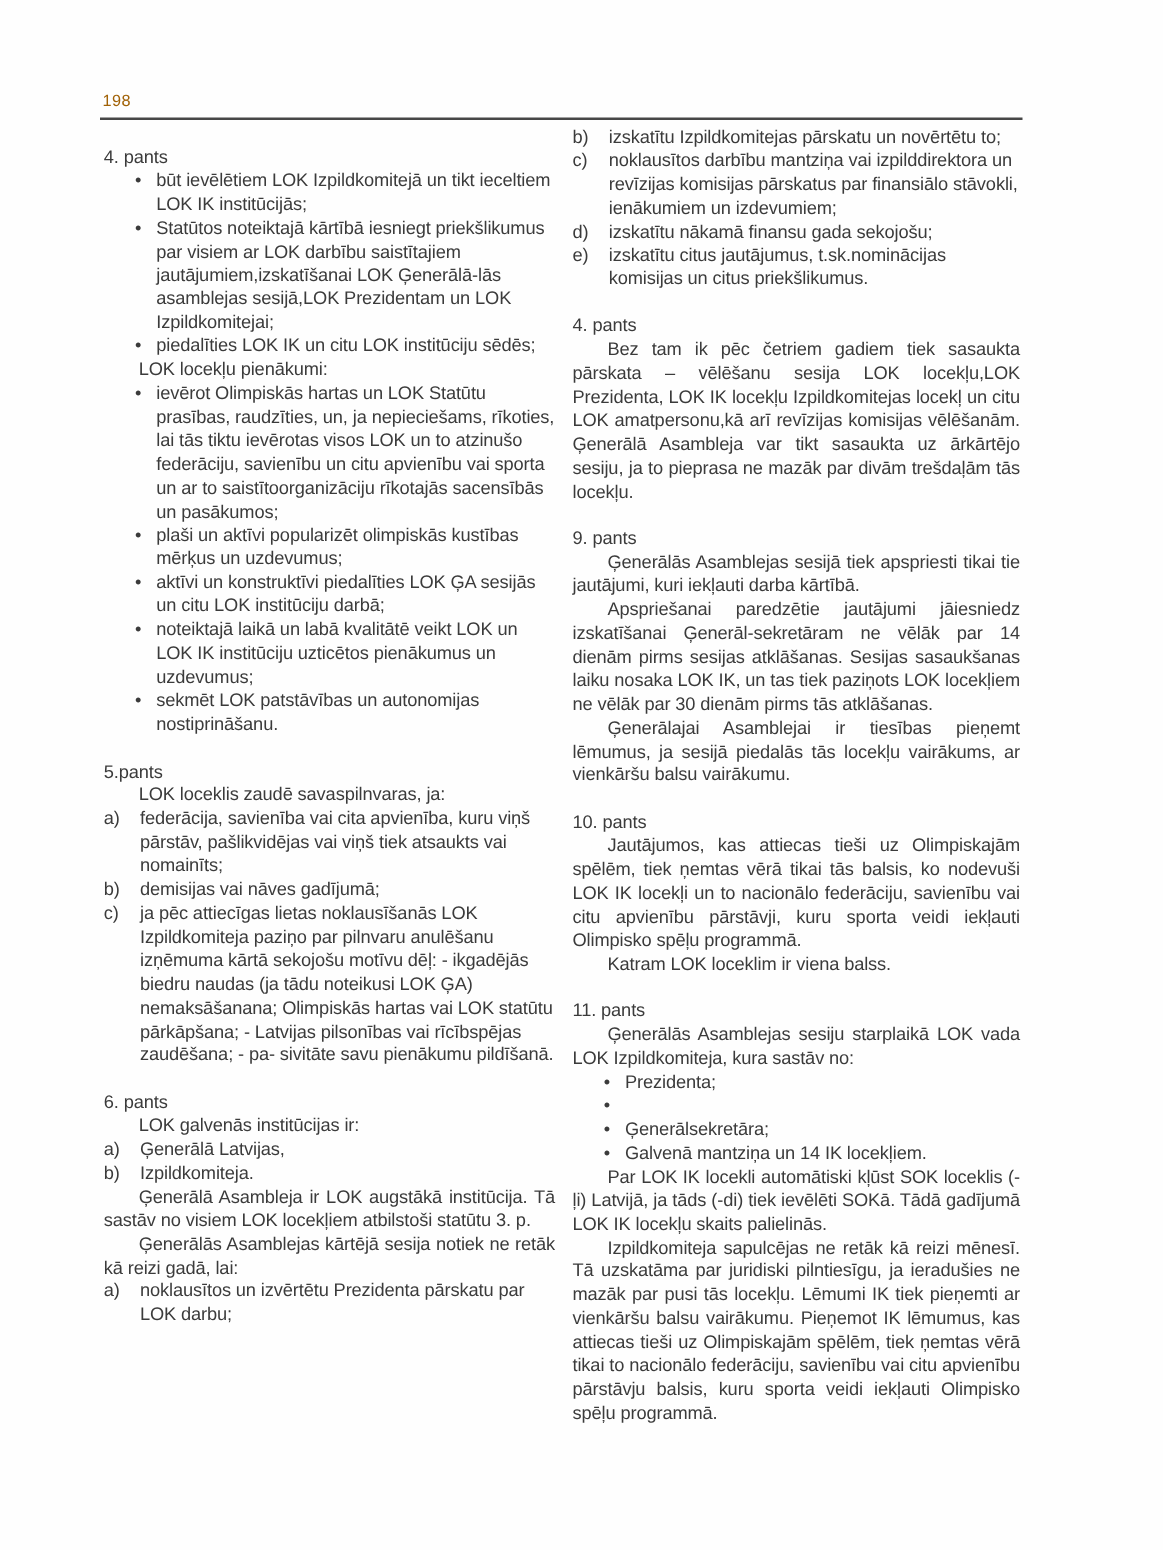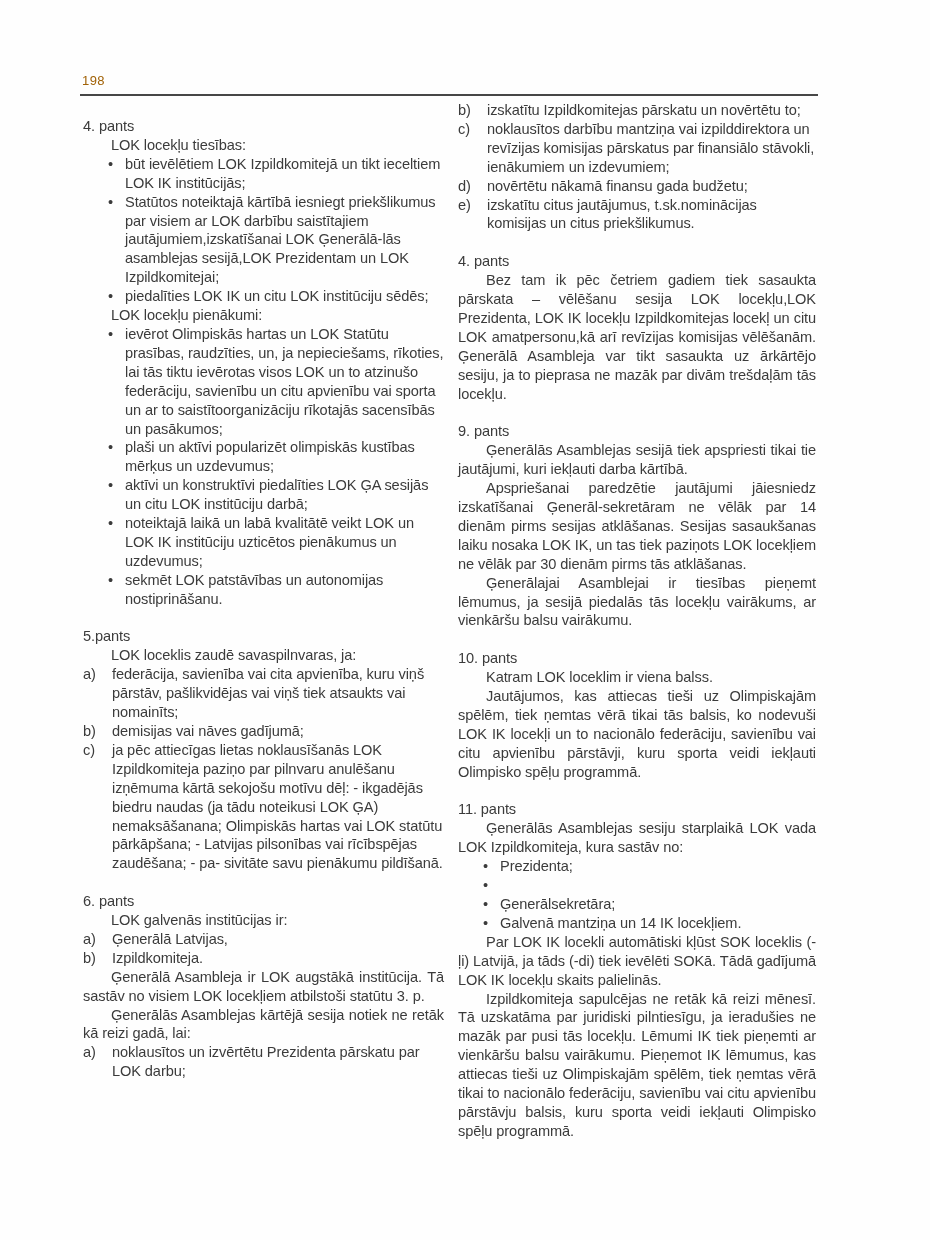--- a/index.html
+++ b/index.html
@@ -61,21 +61,20 @@
 </style>
 </head>
 <body>
 
 <div class="page">
   <div class="pageno">198</div>
   <div class="rule"></div>
   <div class="columns">
     <div class="col left">
         <div class="h">4. pants</div>
-        <p class="para">LOK locekļu tiesības:</p>
         <div class="li bullet">
           <span class="mk">•</span>
           <span class="tx">būt ievēlētiem LOK Izpildkomitejā un tikt ieceltiem LOK IK institūcijās;</span>
         </div>
         <div class="li bullet">
           <span class="mk">•</span>
           <span class="tx">Statūtos noteiktajā kārtībā iesniegt priekšlikumus par visiem ar LOK darbību saistītajiem jautājumiem,izskatīšanai LOK Ģenerālā-lās asamblejas sesijā,LOK Prezidentam un LOK Izpildkomitejai;</span>
         </div>
         <div class="li bullet">
           <span class="mk">•</span>
@@ -137,35 +136,35 @@
         <div class="li lettered">
           <span class="mk">b)</span>
           <span class="tx">izskatītu Izpildkomitejas pārskatu un novērtētu to;</span>
         </div>
         <div class="li lettered">
           <span class="mk">c)</span>
           <span class="tx">noklausītos darbību mantziņa vai izpilddirektora un revīzijas komisijas pārskatus par finansiālo stāvokli, ienākumiem un izdevumiem;</span>
         </div>
         <div class="li lettered">
           <span class="mk">d)</span>
-          <span class="tx">novērtētu nākamā finansu gada budžetu;</span>
+          <span class="tx">izskatītu nākamā finansu gada sekojošu;</span>
         </div>
         <div class="li lettered">
           <span class="mk">e)</span>
           <span class="tx">izskatītu citus jautājumus, t.sk.nominācijas komisijas un citus priekšlikumus.</span>
         </div>
         <div class="h">4. pants</div>
         <p class="para">Bez tam ik pēc četriem gadiem tiek sasaukta pārskata – vēlēšanu sesija LOK locekļu,LOK Prezidenta, LOK IK locekļu Izpildkomitejas locekļ un citu LOK amatpersonu,kā arī revīzijas komisijas vēlēšanām. Ģenerālā Asambleja var tikt sasaukta uz ārkārtējo sesiju, ja to pieprasa ne mazāk par divām trešdaļām tās locekļu.</p>
         <div class="h">9. pants</div>
         <p class="para">Ģenerālās Asamblejas sesijā tiek apspriesti tikai tie jautājumi, kuri iekļauti darba kārtībā.</p>
         <p class="para">Apspriešanai paredzētie jautājumi jāiesniedz izskatīšanai Ģenerāl-sekretāram ne vēlāk par 14 dienām pirms sesijas atklāšanas. Sesijas sasaukšanas laiku nosaka LOK IK, un tas tiek paziņots LOK locekļiem ne vēlāk par 30 dienām pirms tās atklāšanas.</p>
         <p class="para">Ģenerālajai Asamblejai ir tiesības pieņemt lēmumus, ja sesijā piedalās tās locekļu vairākums, ar vienkāršu balsu vairākumu.</p>
         <div class="h">10. pants</div>
+        <p class="para">Jautājumos, kas attiecas tieši uz Olimpiskajām spēlēm, tiek ņemtas vērā tikai tās balsis, ko nodevuši LOK IK locekļi un to nacionālo federāciju, savienību vai citu apvienību pārstāvji, kuru sporta veidi iekļauti Olimpisko spēļu programmā.</p>
         <p class="para">Katram LOK loceklim ir viena balss.</p>
-        <p class="para">Jautājumos, kas attiecas tieši uz Olimpiskajām spēlēm, tiek ņemtas vērā tikai tās balsis, ko nodevuši LOK IK locekļi un to nacionālo federāciju, savienību vai citu apvienību pārstāvji, kuru sporta veidi iekļauti Olimpisko spēļu programmā.</p>
         <div class="h">11. pants</div>
         <p class="para">Ģenerālās Asamblejas sesiju starplaikā LOK vada LOK Izpildkomiteja, kura sastāv no:</p>
         <div class="li bullet">
           <span class="mk">•</span>
           <span class="tx">Prezidenta;</span>
         </div>
         <div class="li bullet">
           <span class="mk">•</span>
         </div>
         <div class="li bullet">

